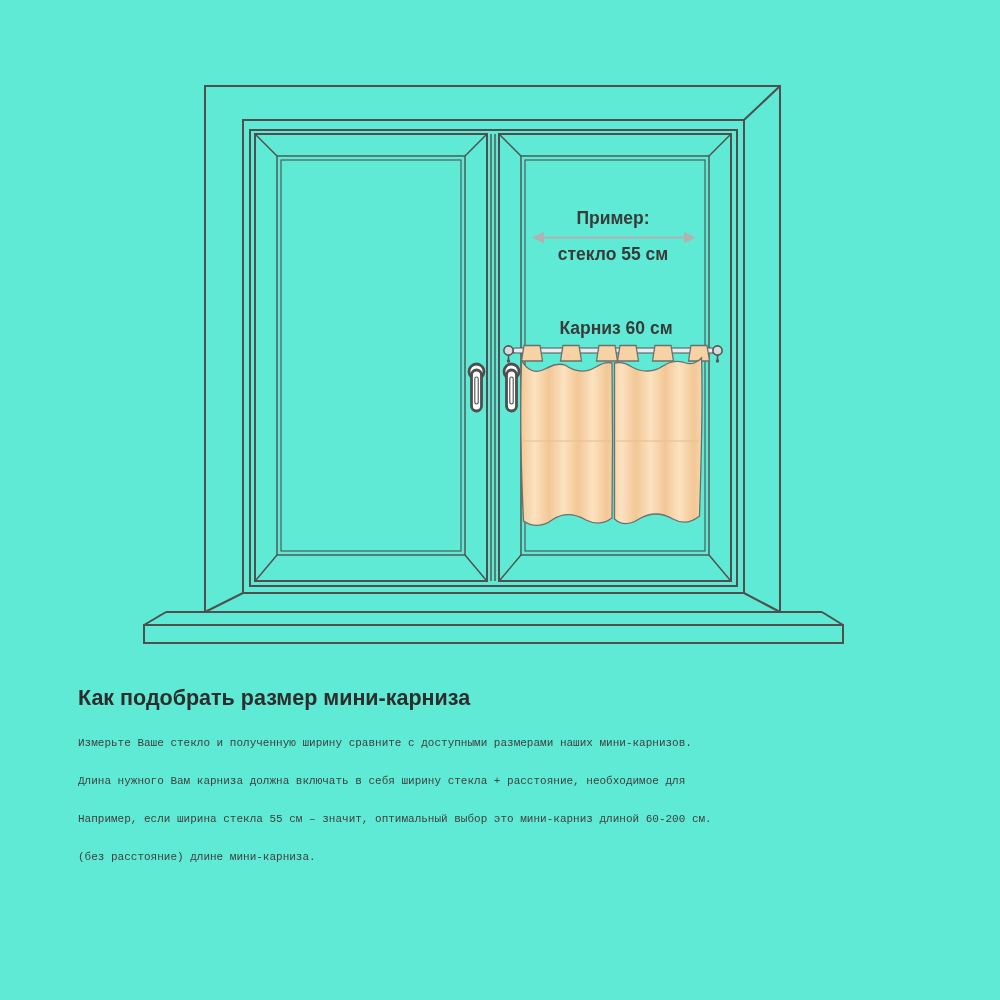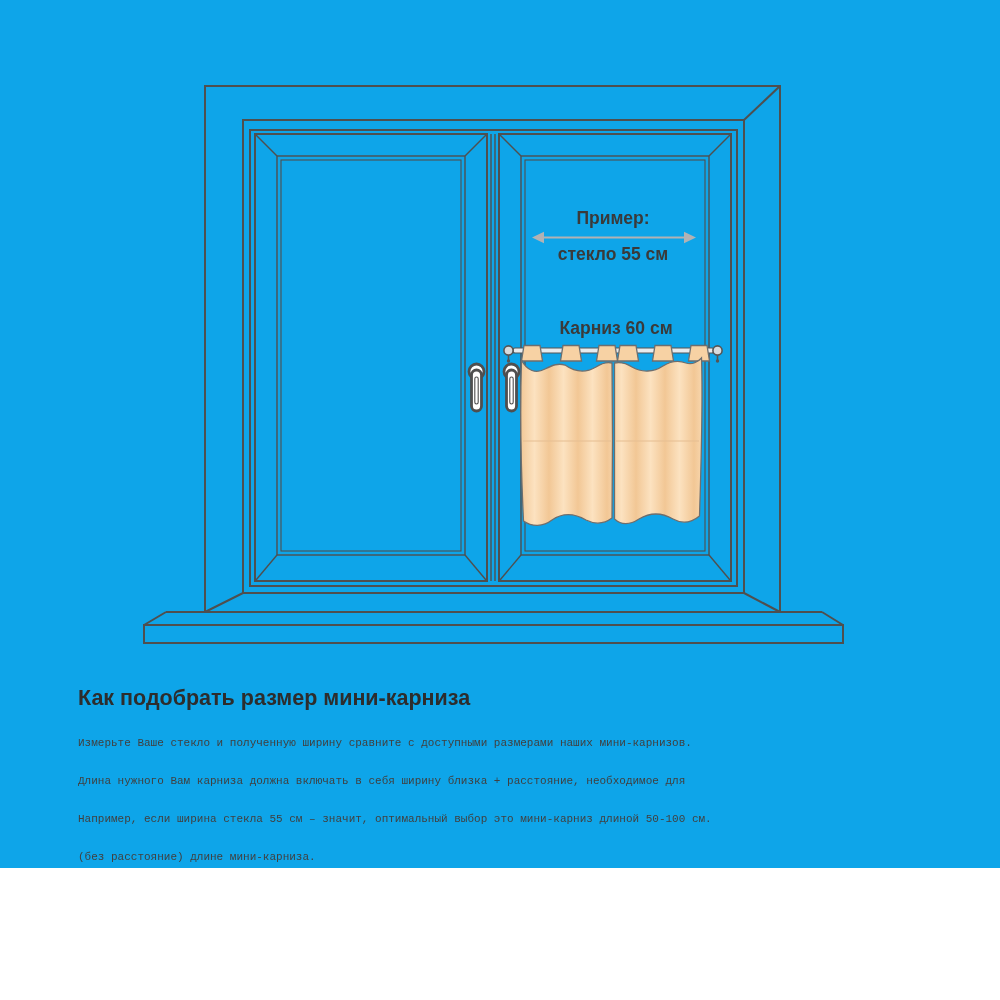--- a/index.html
+++ b/index.html
@@ -1,19 +1,19 @@
 <!DOCTYPE html>
 <html><head>
 <meta charset="utf-8">
 <style>
   html,body{margin:0;padding:0;background:#ffffff;}
   .page{
     position:relative;
-    width:1000px;height:868px;
-    background:#0ea5e9;
+    width:1000px;height:1000px;
+    background:#5eead4;
     font-family:"Liberation Sans","DejaVu Sans",sans-serif;
     overflow:hidden;
   }
   .diagram-wrap{width:1000px;height:655px;}
   svg{display:block;}
   .win-line{fill:none;stroke:#4f4f4f;stroke-width:2;}
   .win-fine{fill:none;stroke:#4f4f4f;stroke-width:1.4;}
   .win-hair{fill:none;stroke:#4f4f4f;stroke-width:1.1;}
   .diagram-label{
     font-family:"Liberation Sans","DejaVu Sans",sans-serif;
@@ -158,21 +158,21 @@
         <rect x="506.5" y="370" width="10" height="41" rx="5" fill="#ffffff" stroke="#4f4f4f" stroke-width="2.8"></rect>
         <rect x="509.8" y="377" width="3.4" height="27" rx="1.7" fill="none" stroke="#4f4f4f" stroke-width="1.1"></rect>
       </g>
     </svg>
   </div>
 
   <div class="article">
     <h2>Как подобрать размер мини-карниза</h2>
     <p>
       <span>Измерьте Ваше стекло и полученную ширину сравните с доступными размерами наших мини-карнизов.</span>
-      <span>Длина нужного Вам карниза должна включать в себя ширину близка + расстояние, необходимое для</span>
+      <span>Длина нужного Вам карниза должна включать в себя ширину стекла + расстояние, необходимое для</span>
     </p>
     <p>
-      <span>Например, если ширина стекла 55 см – значит, оптимальный выбор это мини-карниз длиной 50-100 см.</span>
+      <span>Например, если ширина стекла 55 см – значит, оптимальный выбор это мини-карниз длиной 60-200 см.</span>
       <span>(без расстояние) длине мини-карниза.</span>
     </p>
   </div>
 
 </div>
 
 </body></html>

